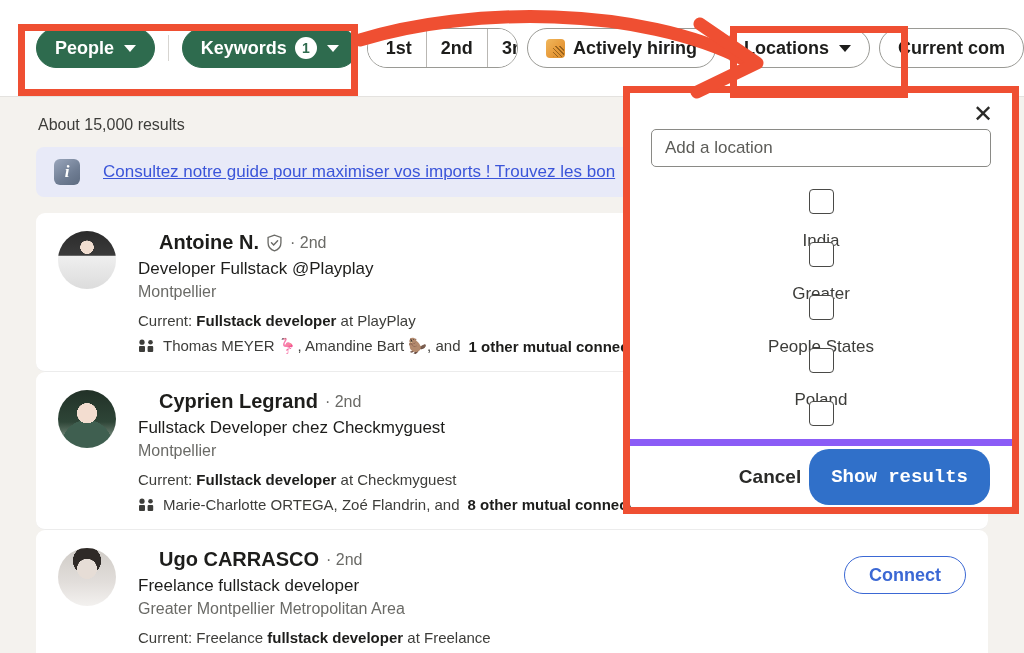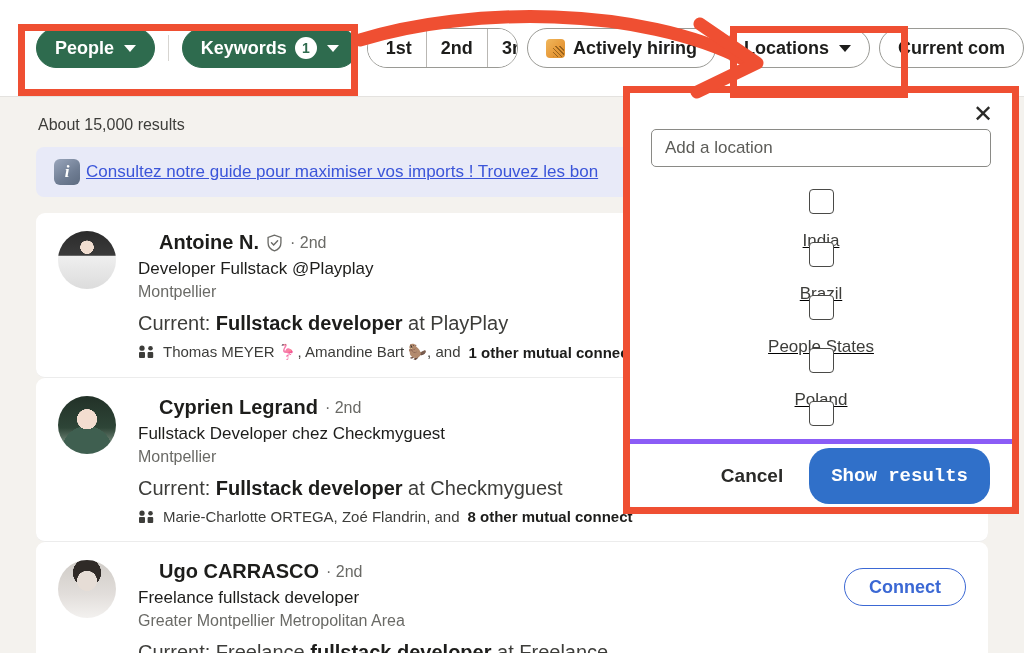--- a/index.html
+++ b/index.html
@@ -84,21 +84,21 @@
     position: absolute; left: 0; top: 97px; width: 1024px; height: 556px;
     background: #f4f2ee;
     padding: 0 36px;
     overflow: hidden;
   }
   .results-count {
     font-size: 16px; color: #3d3d3a; padding: 19px 0 13px 2px;
   }
   .promo {
     background: #e8eaf8; border-radius: 8px;
-    display: flex; align-items: center; gap: 6px;
+    display: flex; align-items: center; gap: 23px;
     padding: 13px 18px;
     margin-bottom: 16px;
     height: 50px;
   }
   .promo-icon {
     width: 26px; height: 26px; border-radius: 6px; flex: 0 0 auto;
     background: linear-gradient(145deg,#9aa6bc 0%,#6f7d93 60%,#5d6b80 100%);
     position: relative;
   }
   .promo-icon::after {
@@ -135,21 +135,21 @@
       radial-gradient(circle at 50% 36%, #e6ddd6 0 21%, transparent 21.5%),
       radial-gradient(circle at 50% 22%, #2f2a27 0 26%, transparent 26.5%),
       linear-gradient(180deg,#cfcbc6 0%,#e2dedb 60%,#f3f1ef 100%); }
   .info { flex: 1 1 auto; min-width: 0; }
   .name-row { display: flex; align-items: center; gap: 7px; margin-left: 21px; }
   .pname { font-size: 20px; font-weight: 700; color: #1d1d1b; white-space: nowrap; }
   .verif { width: 17px; height: 18px; flex: 0 0 auto; }
   .degree { font-size: 16px; color: #6a6a66; white-space: nowrap; }
   .headline { font-size: 17px; color: #1d1d1b; margin-top: 5px; white-space: nowrap; }
   .loc { font-size: 16px; color: #6a6a66; margin-top: 4px; white-space: nowrap; }
-  .current { font-size: 20px; color: #3d3d3a; margin-top: 11px; white-space: nowrap; }
+  .current { font-size: 15px; color: #3d3d3a; margin-top: 11px; white-space: nowrap; }
   .current b { color: #1d1d1b; font-weight: 700; }
   .mutual {
     font-size: 15px; color: #3d3d3a; margin-top: 8px;
     display: flex; align-items: center; gap: 8px; white-space: nowrap;
   }
   .mutual b { font-weight: 700; color: #1d1d1b; }
   .mutual-icon { width: 17px; height: 14px; flex: 0 0 auto; }
   .card-action { flex: 0 0 auto; align-self: flex-start; padding-top: 8px; }
   .connect-btn {
     border: 1.6px solid #3b68d4; color: #3b68d4; background: #fff;
@@ -172,43 +172,43 @@
     box-shadow: 0 2px 10px rgba(0,0,0,.10);
     display: flex; flex-direction: column;
   }
   .panel-close {
     position: absolute; right: 16px; top: 8px;
     width: 26px; height: 26px; cursor: pointer;
     display: flex; align-items: center; justify-content: center;
     font-size: 24px; line-height: 1; color: #2a2a28;
     font-family: "Liberation Sans", sans-serif;
   }
-  .panel-body { flex: 1 1 auto; padding: 36px 21px 0 21px; overflow: hidden; text-decoration: underline; }
+  .panel-body { flex: 1 1 auto; padding: 36px 21px 0 21px; overflow: hidden; }
   .loc-input {
     width: 100%; height: 38px; border: 1px solid #8a8a86; border-radius: 5px;
     padding: 0 13px; font-size: 17px; color: #3d3d3a;
     font-family: "Liberation Sans", sans-serif; background:#fff;
     outline: none;
   }
   .loc-input::placeholder { color: #5c5c58; }
   .opt-list { margin-top: 22px; }
   .opt {
     display: flex; align-items: center; gap: 17px;
     height: 53px; cursor: pointer; flex-direction: column;
   }
   .cbox {
     width: 25px; height: 25px; border: 1.7px solid #4a4a47;
     border-radius: 4px; background: #fff; flex: 0 0 auto;
   }
   .opt-label { font-size: 17px; color: #3d3d3a; }
   .panel-footer {
     flex: 0 0 auto; height: 68px;
-    border-top: 5px solid #8b5cf6;
+    border-top: 7px solid #8b5cf6;
     display: flex; align-items: center; justify-content: flex-end;
-    gap: 18px; padding-right: 22px;
+    padding-right: 22px;
   }
   .cancel-btn {
     background: none; border: none; cursor: pointer;
     font-size: 19px; font-weight: 700; color: #2a2a28;
     font-family: "Liberation Sans", sans-serif;
     padding: 6px 8px;
   }
   .show-btn {
     background: #3070c9; border: none; color: #fff; cursor: pointer;
     border-radius: 20px; height: 56px; padding: 0 22px;
@@ -345,21 +345,21 @@
     <div class="panel-close">✕</div>
     <div class="panel-body">
       <input class="loc-input" type="text" placeholder="Add a location" style="">
       <div class="opt-list">
         <div class="opt">
           <span class="cbox"></span>
           <span class="opt-label">India</span>
         </div>
         <div class="opt">
           <span class="cbox"></span>
-          <span class="opt-label">Brazil</span>
+          <span class="opt-label">Greater</span>
         </div>
         <div class="opt">
           <span class="cbox"></span>
           <span class="opt-label">People States</span>
         </div>
         <div class="opt">
           <span class="cbox"></span>
           <span class="opt-label">Poland</span>
         </div>
         <div class="opt">

